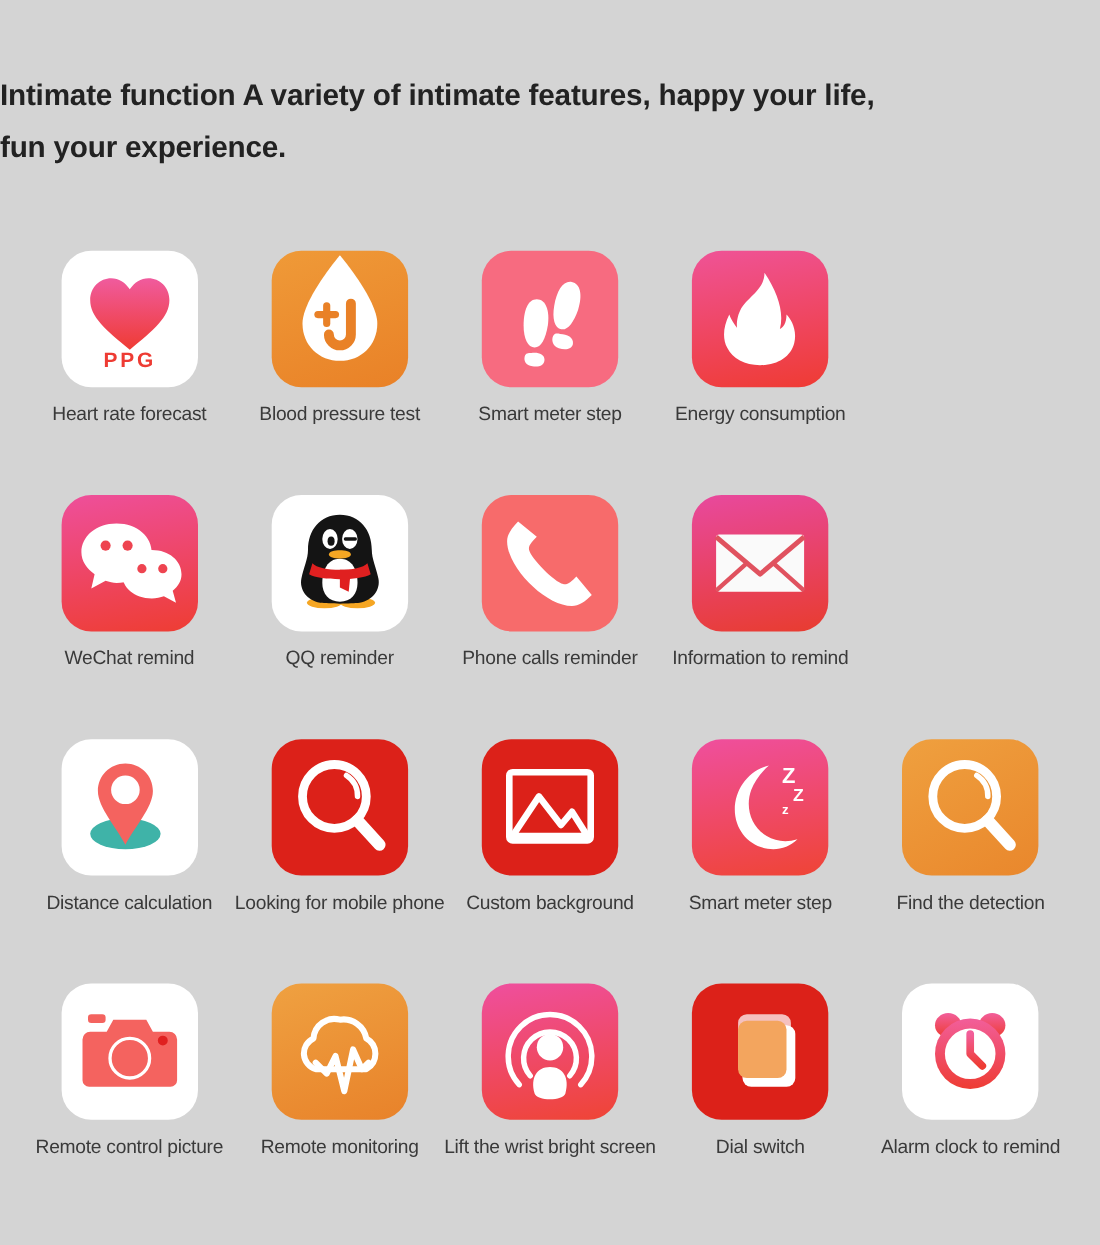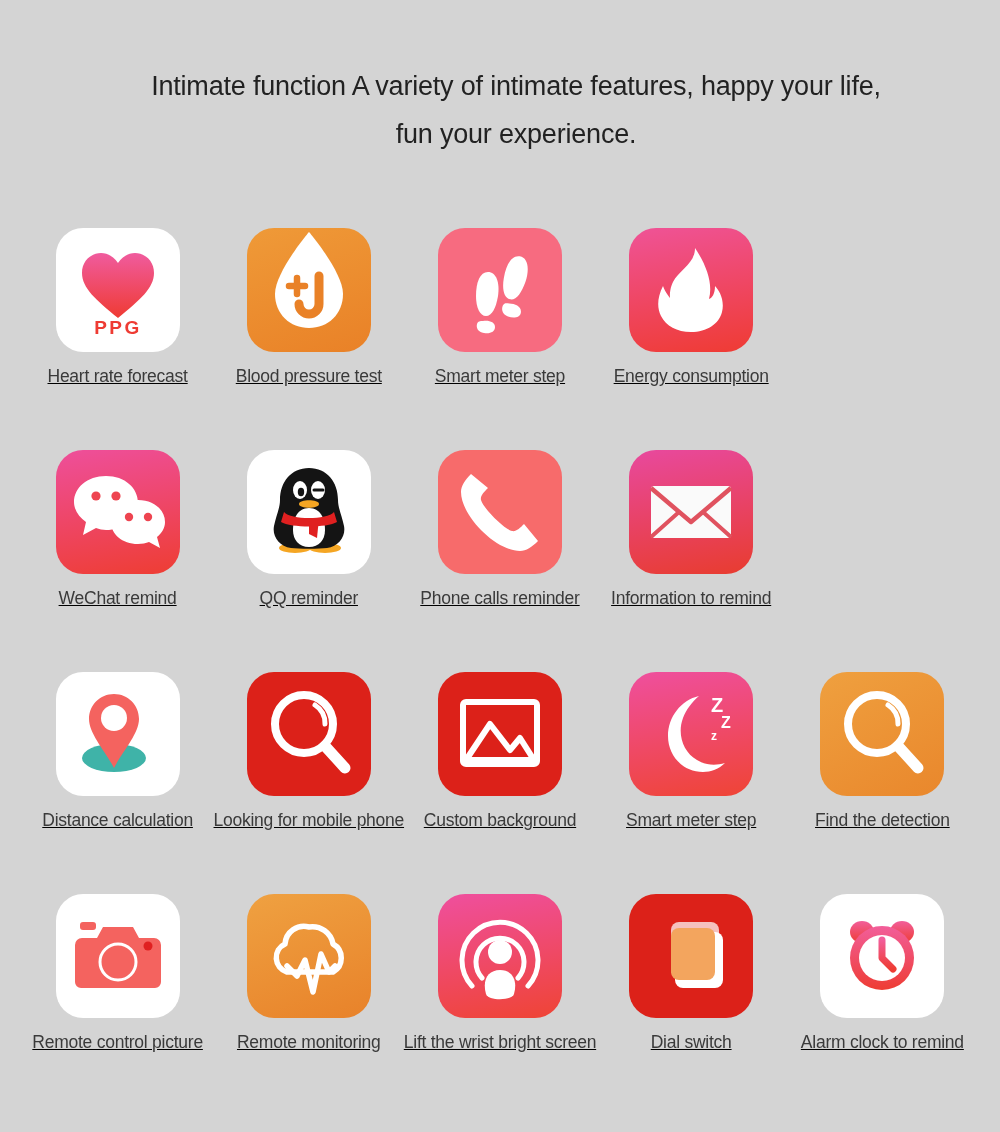--- a/index.html
+++ b/index.html
@@ -16,27 +16,25 @@
     position: relative;
     background: #d4d4d4;
   }
 
   
   .heading {
     position: absolute;
     top: 62px;
     left: 0;
     width: 1000px;
-    text-align: center;
     font-size: 27px;
     line-height: 48px;
     color: #222222;
-    font-weight: 400;
+    font-weight: 700;
     letter-spacing: -0.2px;
-    padding-left: 32px;
   }
   .heading .l1, .heading .l2 { display: block; }
 
   
   .grid {
     position: absolute;
     top: 228px;
     left: 22px;
     width: 956px;
     display: flex;
@@ -45,21 +43,20 @@
   .row {
     display: flex;
     flex-direction: row;
     height: 222px;
   }
   .cell {
     width: 191.2px;
     display: flex;
     flex-direction: column;
     align-items: center;
-    text-decoration: underline;
   }
   .tile {
     width: 124px;
     height: 124px;
     border-radius: 27px;
     position: relative;
     overflow: visible;
     flex: none;
   }
   .tile .glyph {

